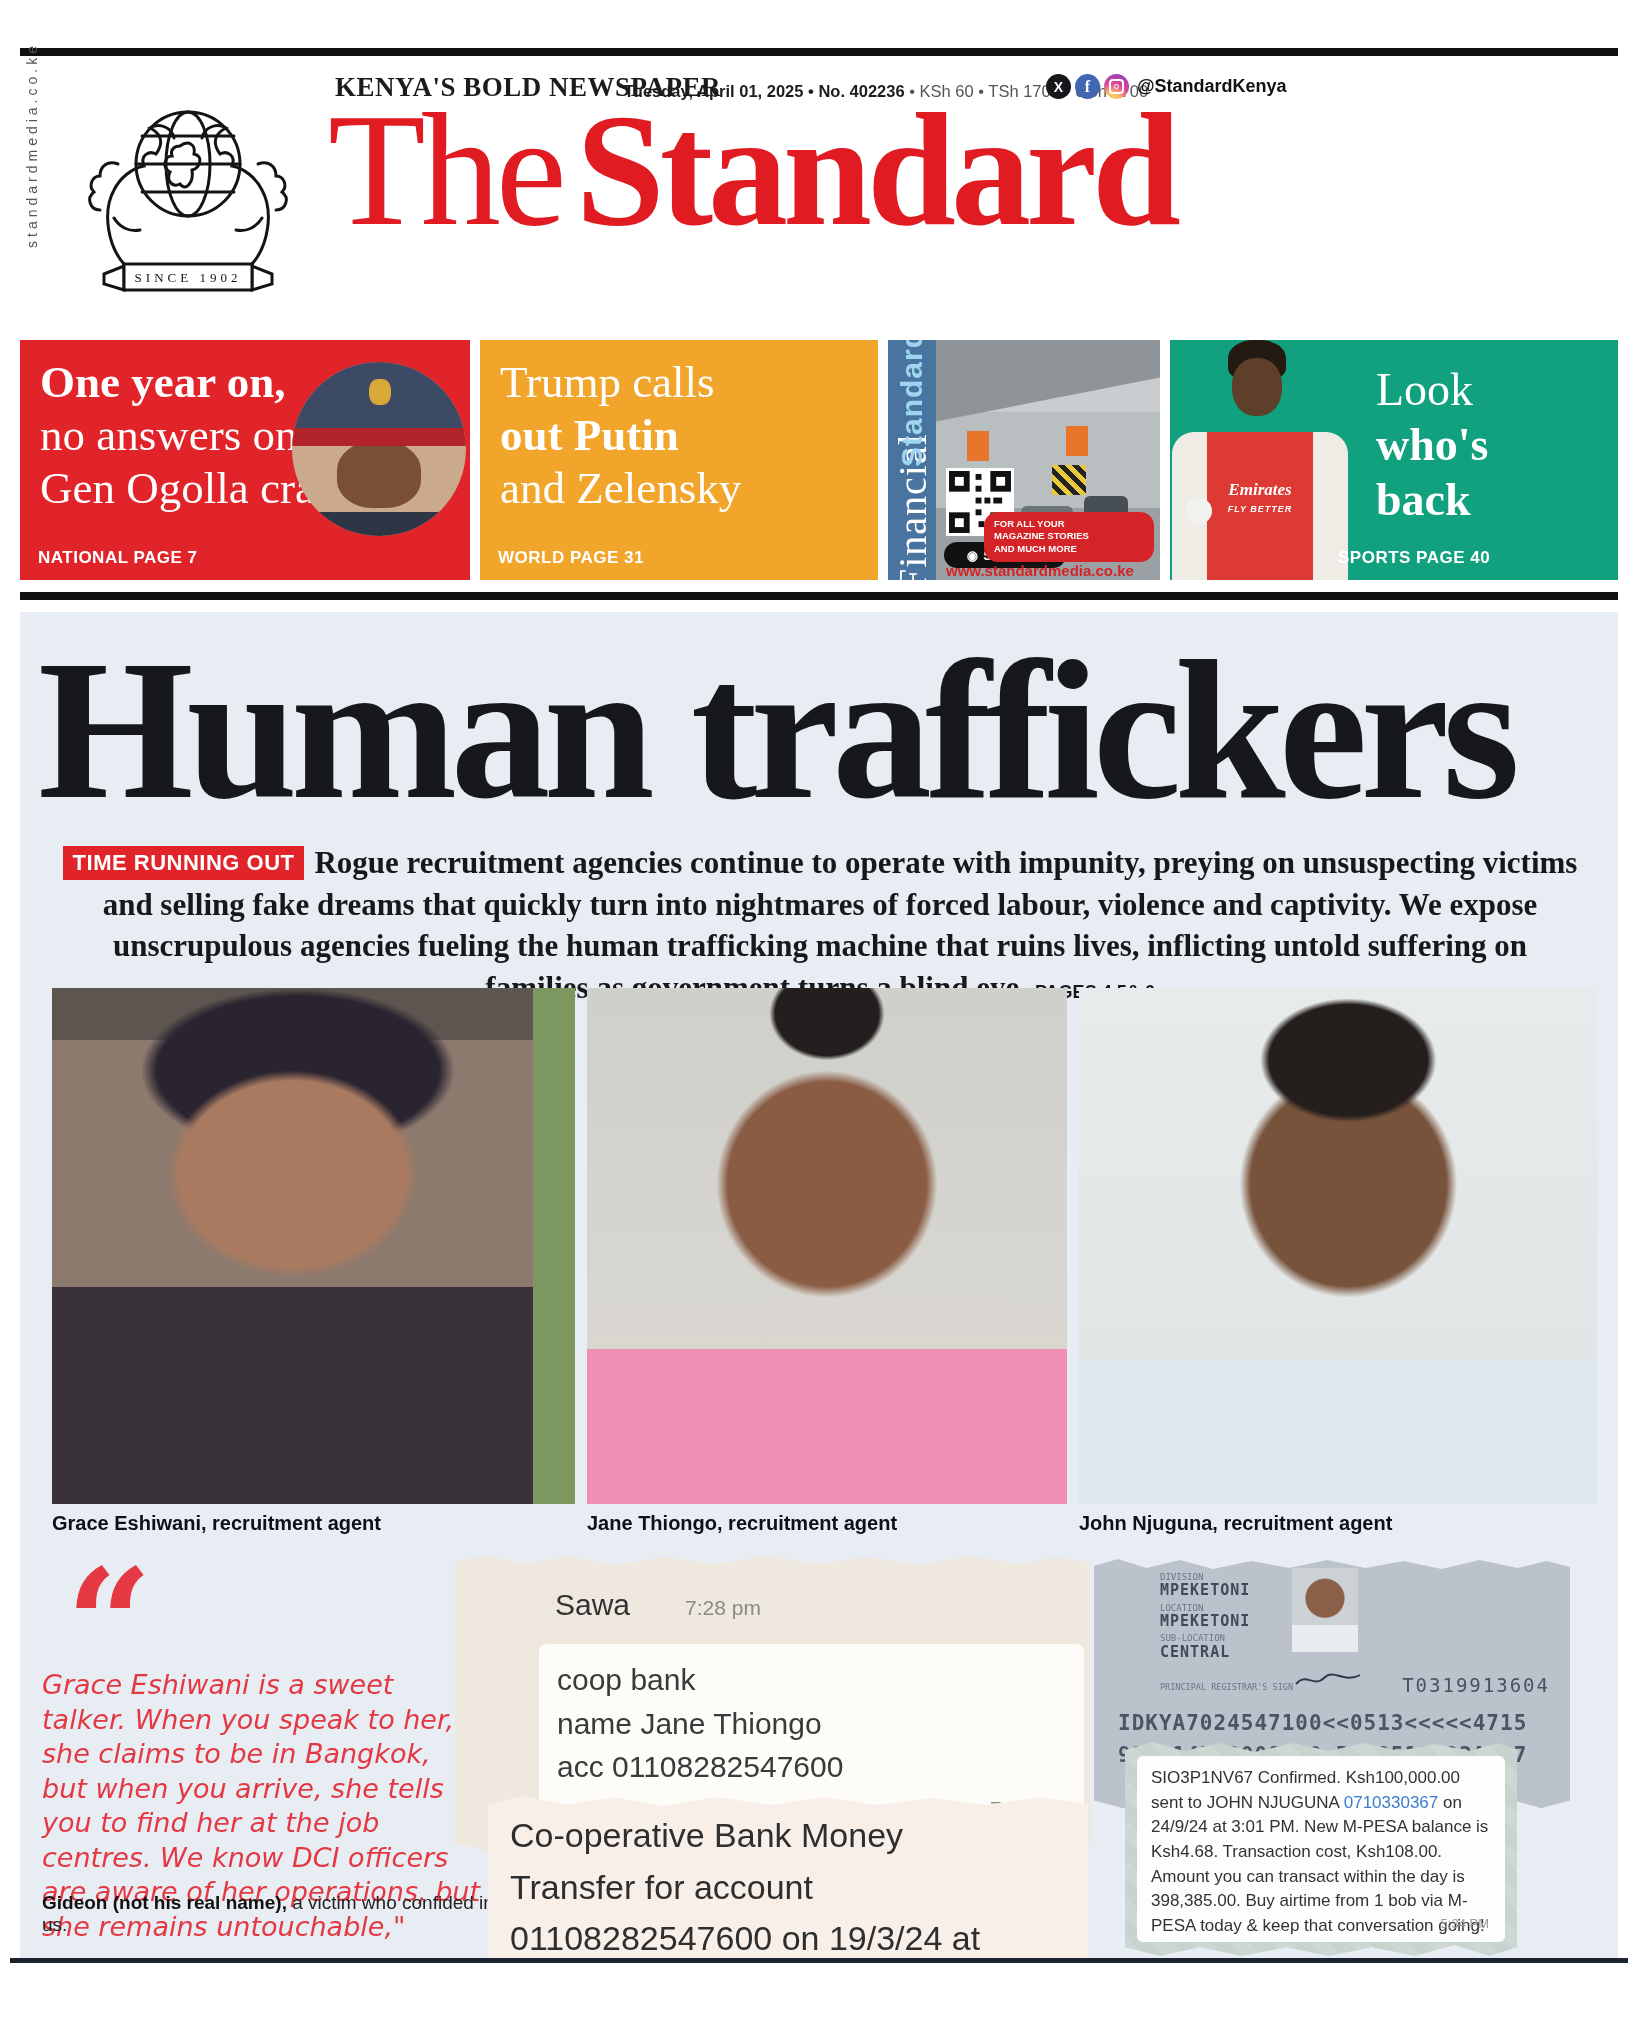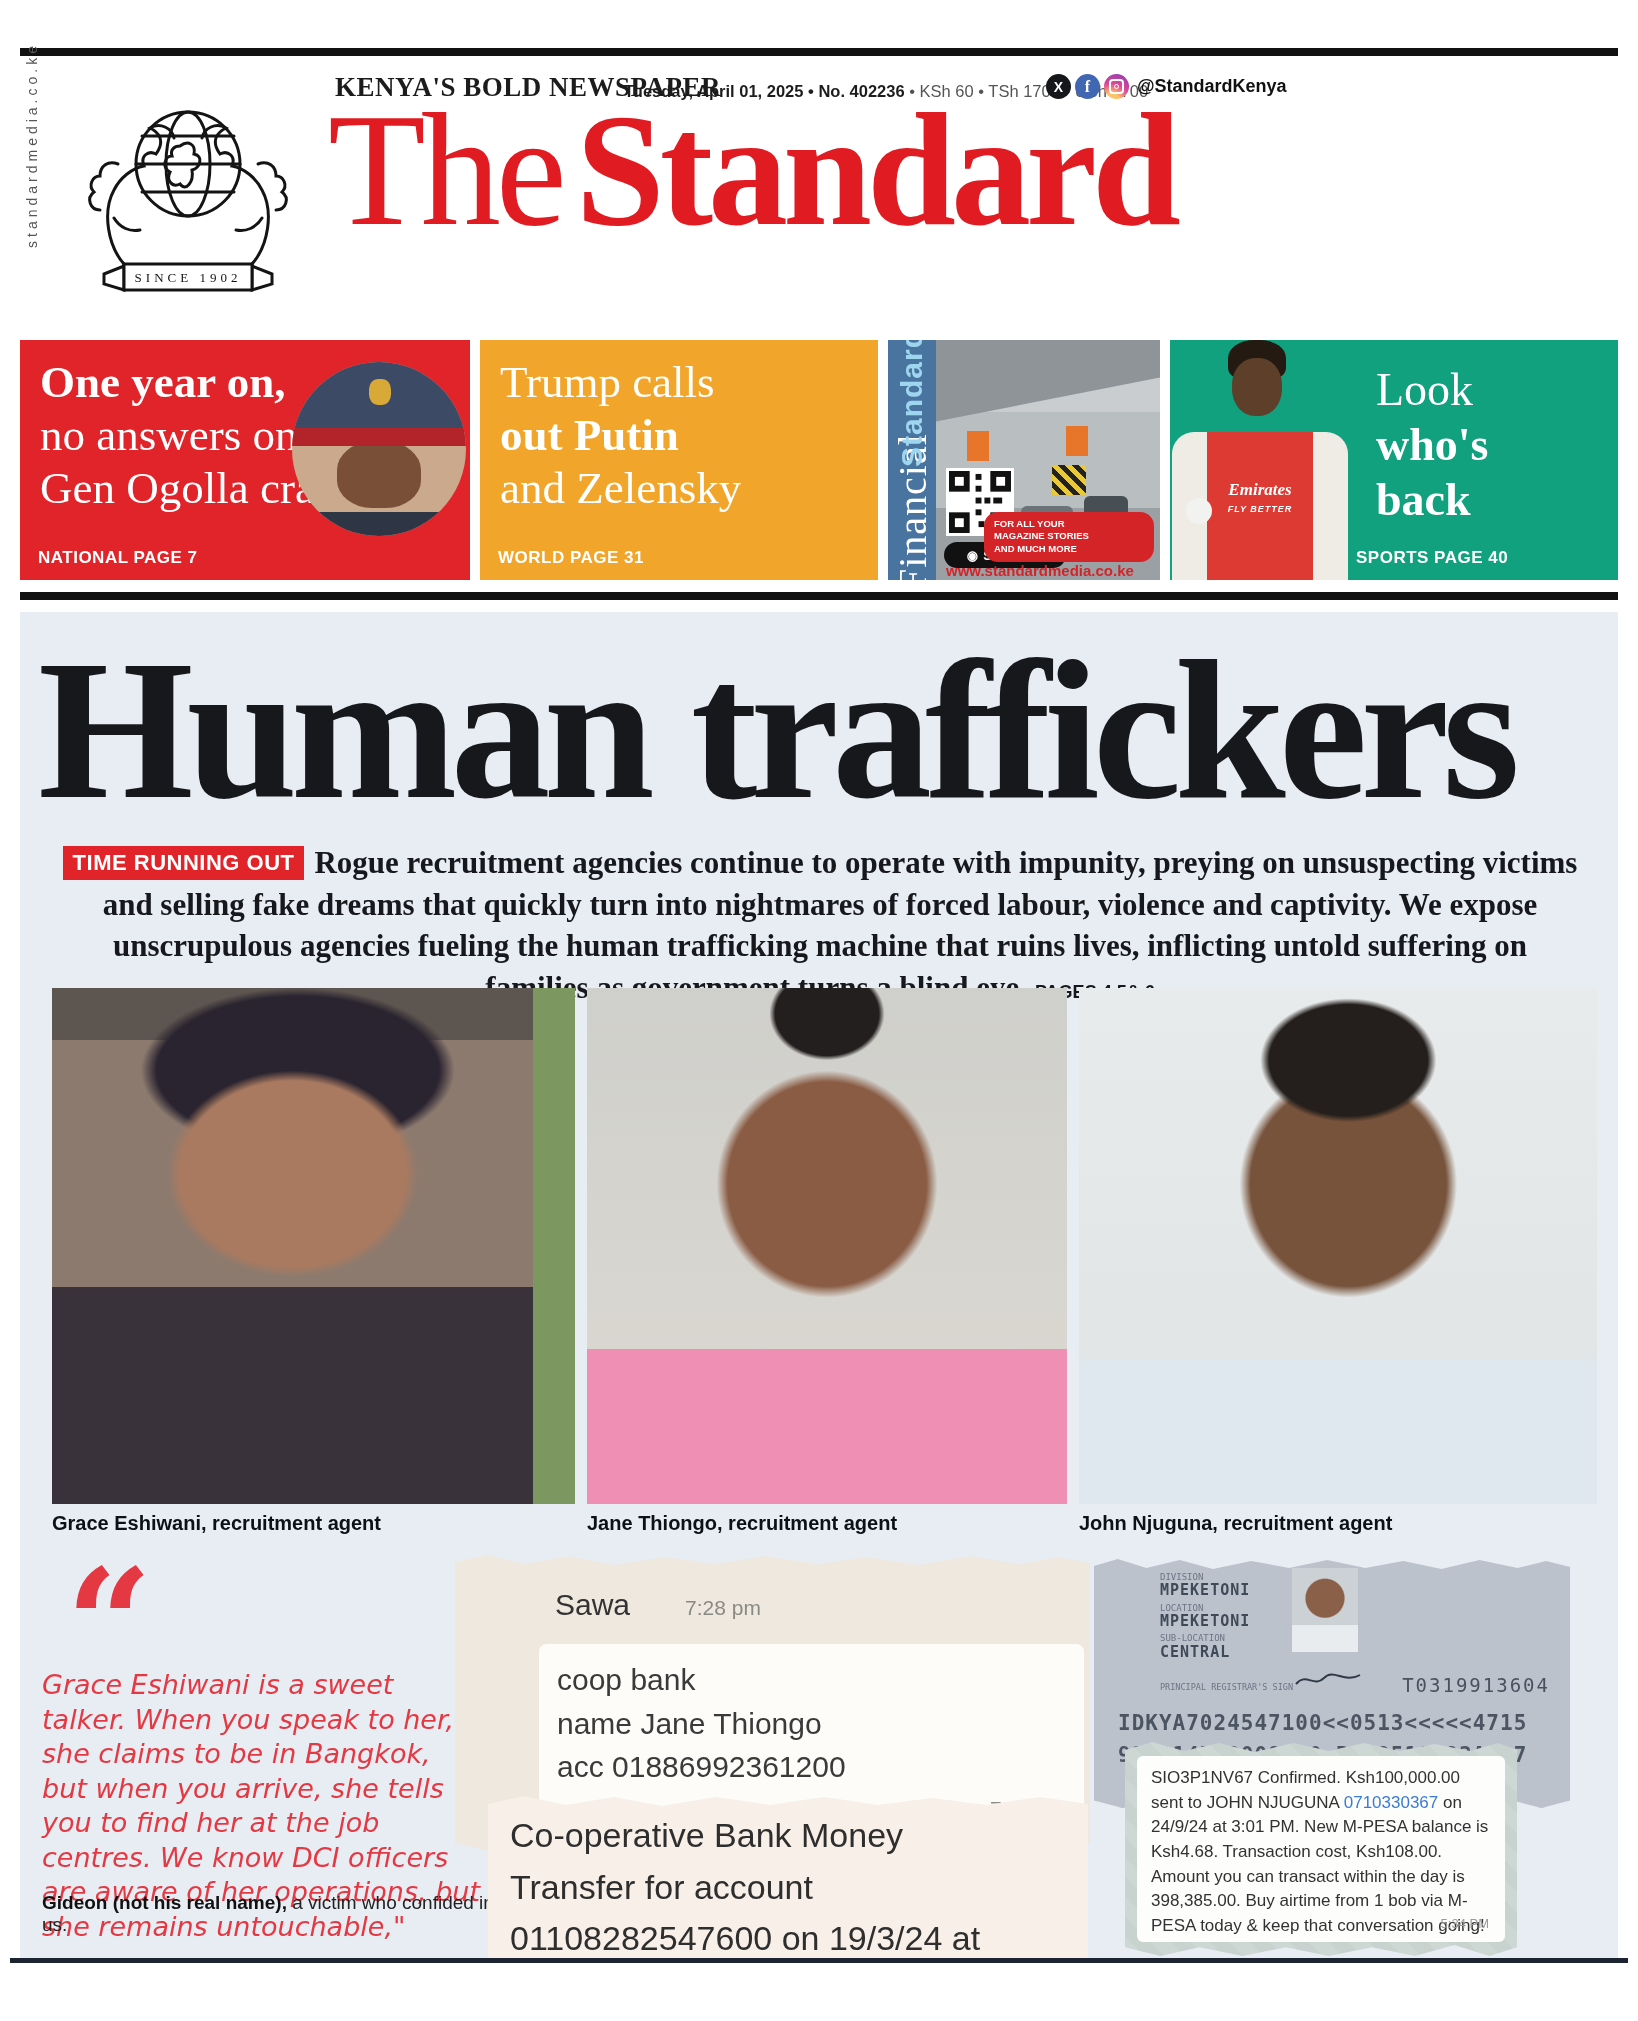--- a/index.html
+++ b/index.html
@@ -73,21 +73,21 @@
   .p-head{position:absolute;left:66px;top:18px;width:50px;height:58px;background:#5d3f2a;border-radius:46%;}
   .p-torso{position:absolute;left:6px;bottom:0;width:176px;height:148px;border-radius:22px 22px 0 0;
     background:linear-gradient(90deg,#efece6 0 20%,#dd3a33 20% 80%,#efece6 80%);}
   .p-patch{position:absolute;left:14px;top:66px;width:26px;height:26px;border-radius:50%;background:#f2f2f0;}
   .p-sponsor{position:absolute;left:0;top:48px;width:100%;text-align:center;color:#fff;
     font-family:"Liberation Serif",serif;font-style:italic;font-weight:700;font-size:17px;}
   .p-slogan{position:absolute;left:0;top:72px;width:100%;text-align:center;color:#fff;
     font-style:italic;font-weight:700;font-size:9px;letter-spacing:1px;}
   .sports-lines{position:absolute;left:198px;top:22px;font-family:"Liberation Serif",serif;color:#fff;margin-left:8px;}
   .sports-lines .bl{font-size:46px;line-height:1.2;}
-  .banner-sports .kicker{left:186px;margin-top:32px;}
+  .banner-sports .kicker{left:168px;margin-top:32px;}
 
   
   .mid-rule{position:absolute;left:20px;top:592px;width:1598px;height:8px;background:#111;}
   .lead-bg{position:absolute;left:20px;top:612px;width:1598px;height:1347px;background:#e8edf4;}
   .headline{position:absolute;left:38px;top:630px;width:1570px;margin:0;
     font-family:"Liberation Serif",serif;font-weight:700;font-size:200px;line-height:1;
     letter-spacing:-7px;color:#16181c;white-space:nowrap;}
   .standfirst{position:absolute;left:60px;top:842px;width:1520px;margin:0;text-align:center;
     font-family:"Liberation Serif",serif;font-weight:700;font-size:31px;line-height:1.34;color:#16181c;}
   .tag{display:inline-block;background:#e0242a;color:#fff;font-family:"Liberation Sans",sans-serif;
@@ -319,21 +319,21 @@
   <div class="quote-attr">
     <span class="qa-b">Gideon (not his real name),</span><span> a victim who confided in us.</span>
   </div>
 
   <div class="chat-scrap torn">
     <div class="chat-head">Sawa</div>
     <div class="chat-head-time">7:28 pm</div>
     <div class="chat-bubble">
       <div>coop bank</div>
       <div>name Jane Thiongo</div>
-      <div>acc 01886992361200</div>
+      <div>acc 01108282547600</div>
       <div class="chat-bubble-time">7:28 pm</div>
     </div>
   </div>
 
   <div class="bank-scrap">
     <div class="bank-text">
       <div>Co-operative Bank Money</div>
       <div>Transfer for account</div>
       <div><span class="u">01108282547600 on 19/3/24 at</span></div>
       <div></div>

